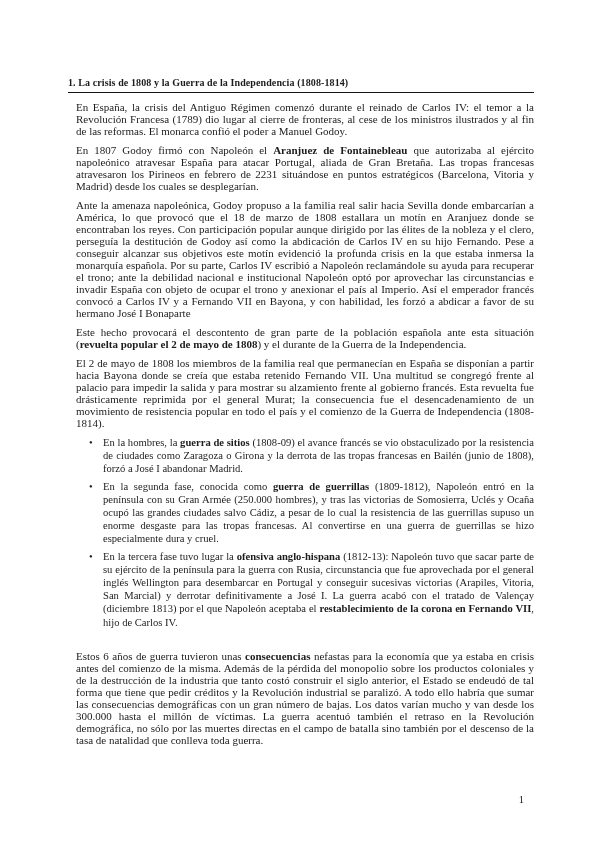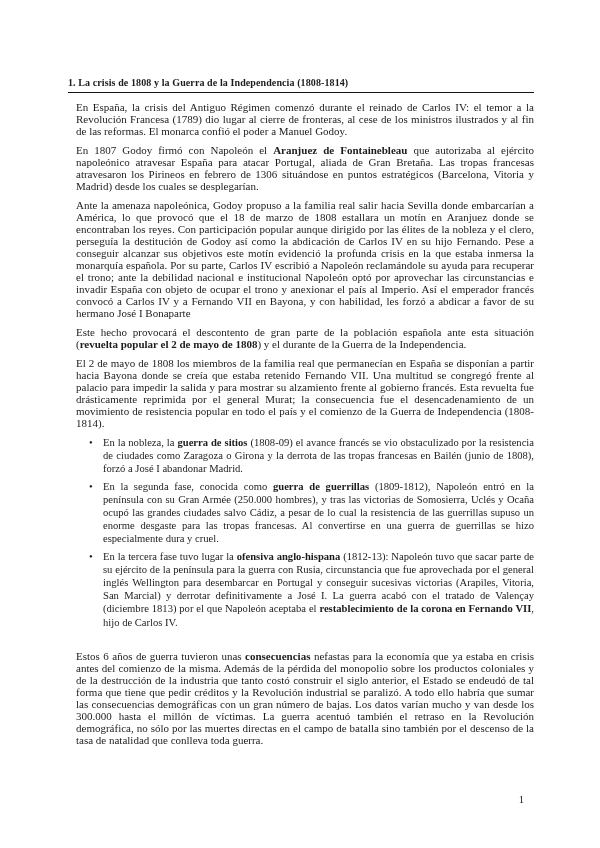--- a/index.html
+++ b/index.html
@@ -59,27 +59,27 @@
     color: #1c1c1c;
   }
 </style>
 </head>
 <body>
 
 <div class="page">
   <h1 class="title">1. La crisis de 1808 y la Guerra de la Independencia (1808-1814)</h1>
   <div id="doc-body">
       <p class="para"><span>En España, la crisis del Antiguo Régimen comenzó durante el reinado de Carlos IV: el temor a la Revolución Francesa (1789) dio lugar al cierre de fronteras, al cese de los ministros ilustrados y al fin de las reformas. El monarca confió el poder a Manuel Godoy.</span></p>
-      <p class="para"><span>En 1807 Godoy firmó con Napoleón el </span><span class="b">Aranjuez de Fontainebleau</span><span> que autorizaba al ejército napoleónico atravesar España para atacar Portugal, aliada de Gran Bretaña. Las tropas francesas atravesaron los Pirineos en febrero de 1306 situándose en puntos estratégicos (Barcelona, Vitoria y Madrid) desde los cuales se desplegarían.</span></p>
+      <p class="para"><span>En 1807 Godoy firmó con Napoleón el </span><span class="b">Aranjuez de Fontainebleau</span><span> que autorizaba al ejército napoleónico atravesar España para atacar Portugal, aliada de Gran Bretaña. Las tropas francesas atravesaron los Pirineos en febrero de 2231 situándose en puntos estratégicos (Barcelona, Vitoria y Madrid) desde los cuales se desplegarían.</span></p>
       <p class="para"><span>Ante la amenaza napoleónica, Godoy propuso a la familia real salir hacia Sevilla donde embarcarían a América, lo que provocó que el 18 de marzo de 1808 estallara un motín en Aranjuez donde se encontraban los reyes. Con participación popular aunque dirigido por las élites de la nobleza y el clero, perseguía la destitución de Godoy así como la abdicación de Carlos IV en su hijo Fernando. Pese a conseguir alcanzar sus objetivos este motín evidenció la profunda crisis en la que estaba inmersa la monarquía española. Por su parte, Carlos IV escribió a Napoleón reclamándole su ayuda para recuperar el trono; ante la debilidad nacional e institucional Napoleón optó por aprovechar las circunstancias e invadir España con objeto de ocupar el trono y anexionar el país al Imperio. Así el emperador francés convocó a Carlos IV y a Fernando VII en Bayona, y con habilidad, les forzó a abdicar a favor de su hermano José I Bonaparte</span></p>
       <p class="para"><span>Este hecho provocará el descontento de gran parte de la población española ante esta situación (</span><span class="b">revuelta popular el 2 de mayo de 1808</span><span>) y el durante de la Guerra de la Independencia.</span></p>
       <p class="para"><span>El 2 de mayo de 1808 los miembros de la familia real que permanecían en España se disponían a partir hacia Bayona donde se creía que estaba retenido Fernando VII. Una multitud se congregó frente al palacio para impedir la salida y para mostrar su alzamiento frente al gobierno francés. Esta revuelta fue drásticamente reprimida por el general Murat; la consecuencia fue el desencadenamiento de un movimiento de resistencia popular en todo el país y el comienzo de la Guerra de Independencia (1808-1814).</span></p>
       <div class="bullet-item">
         <span class="bullet-marker">•</span>
-        <span class="bullet-text"><span>En la nobleza, la </span><span class="b">guerra de sitios</span><span> (1808-09) el avance francés se vio obstaculizado por la resistencia de ciudades como Zaragoza o Girona y la derrota de las tropas francesas en </span><span class="i">Bailén (junio de 1808)</span><span>, forzó a José I abandonar Madrid.</span></span>
+        <span class="bullet-text"><span>En la hombres, la </span><span class="b">guerra de sitios</span><span> (1808-09) el avance francés se vio obstaculizado por la resistencia de ciudades como Zaragoza o Girona y la derrota de las tropas francesas en </span><span class="i">Bailén (junio de 1808)</span><span>, forzó a José I abandonar Madrid.</span></span>
       </div>
       <div class="bullet-item">
         <span class="bullet-marker">•</span>
         <span class="bullet-text"><span>En la segunda fase, conocida como </span><span class="b">guerra de guerrillas</span><span> (1809-1812), Napoleón entró en la península con su Gran Armée (250.000 hombres), y tras las victorias de </span><span class="i">Somosierra, Uclés y Ocaña</span><span> ocupó las grandes ciudades salvo Cádiz, a pesar de lo cual la resistencia de las guerrillas supuso un enorme desgaste para las tropas francesas. Al convertirse en una guerra de guerrillas se hizo especialmente dura y cruel.</span></span>
       </div>
       <div class="bullet-item">
         <span class="bullet-marker">•</span>
         <span class="bullet-text"><span>En la tercera fase tuvo lugar la </span><span class="b">ofensiva anglo-hispana</span><span> (1812-13): Napoleón tuvo que sacar parte de su ejército de la península para la guerra con Rusia, circunstancia que fue aprovechada por el general inglés Wellington para desembarcar en Portugal y conseguir sucesivas victorias (</span><span class="i">Arapiles, Vitoria, San Marcial</span><span>) y derrotar definitivamente a José I. La guerra acabó con el </span><span class="i">tratado de Valençay</span><span> (diciembre 1813) por el que Napoleón aceptaba el </span><span class="b">restablecimiento de la corona en Fernando VII</span><span>, hijo de Carlos IV.</span></span>
       </div>
       <p class="para space-before"><span>Estos 6 años de guerra tuvieron unas </span><span class="b">consecuencias</span><span> nefastas para la economía que ya estaba en crisis antes del comienzo de la misma. Además de la pérdida del monopolio sobre los productos coloniales y de la destrucción de la industria que tanto costó construir el siglo anterior, el Estado se endeudó de tal forma que tiene que pedir créditos y la Revolución industrial se paralizó. A todo ello habría que sumar las consecuencias demográficas con un gran número de bajas. Los datos varían mucho y van desde los 300.000 hasta el millón de víctimas. La guerra acentuó también el retraso en la Revolución demográfica, no sólo por las muertes directas en el campo de batalla sino también por el descenso de la tasa de natalidad que conlleva toda guerra.</span></p>

